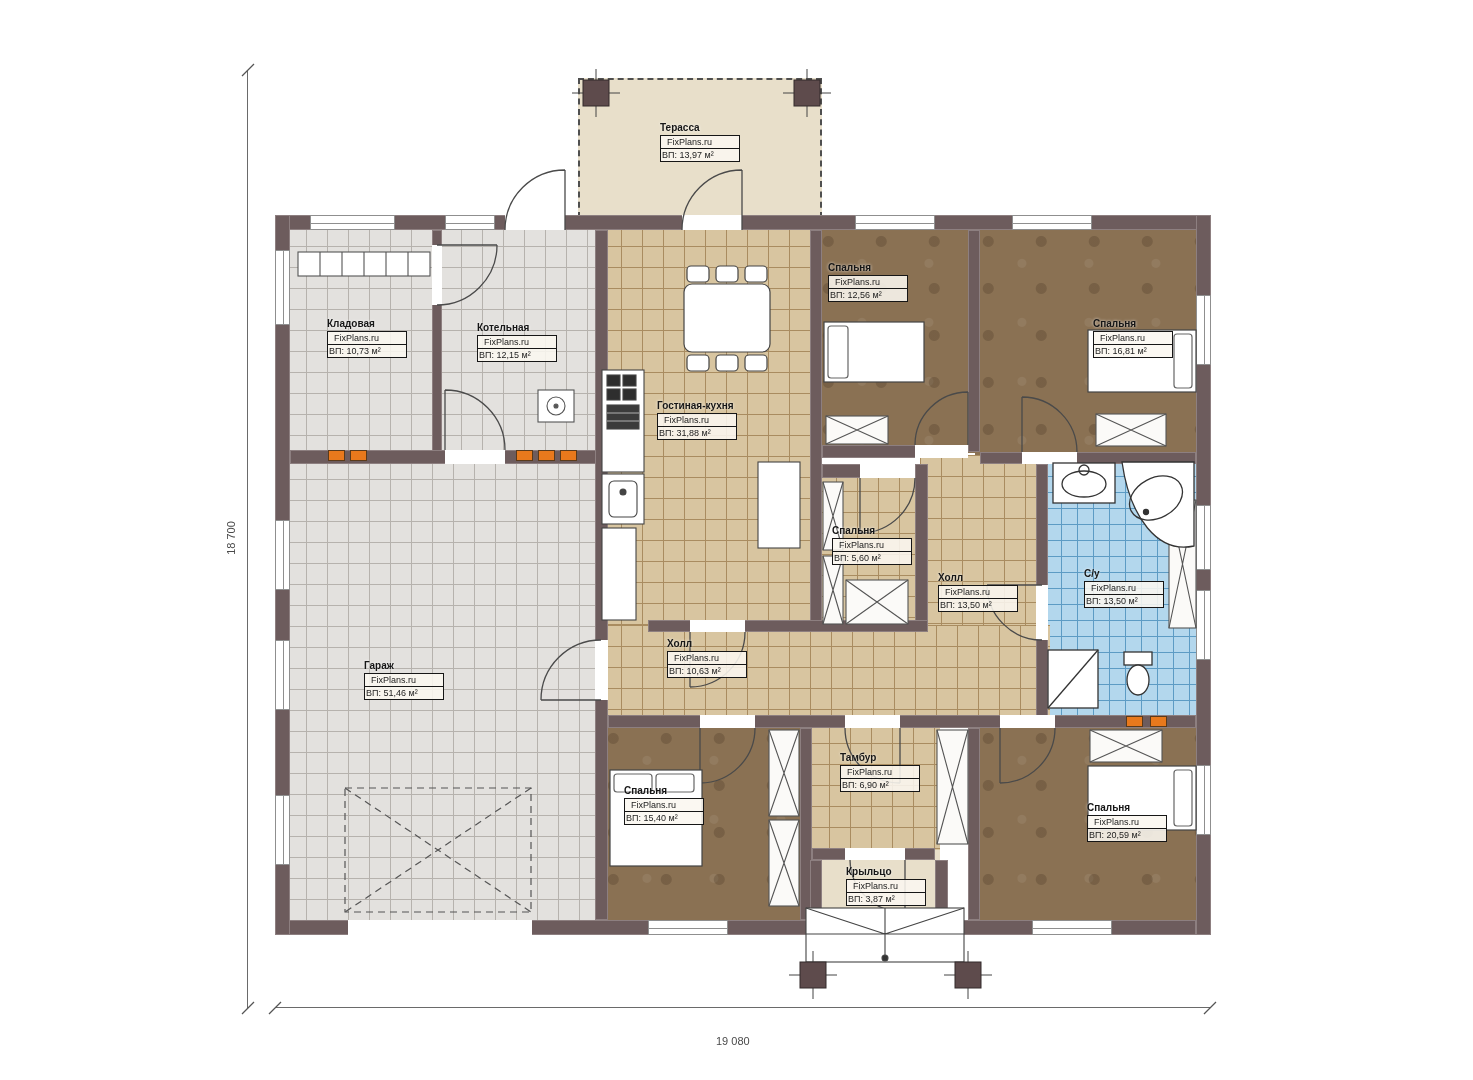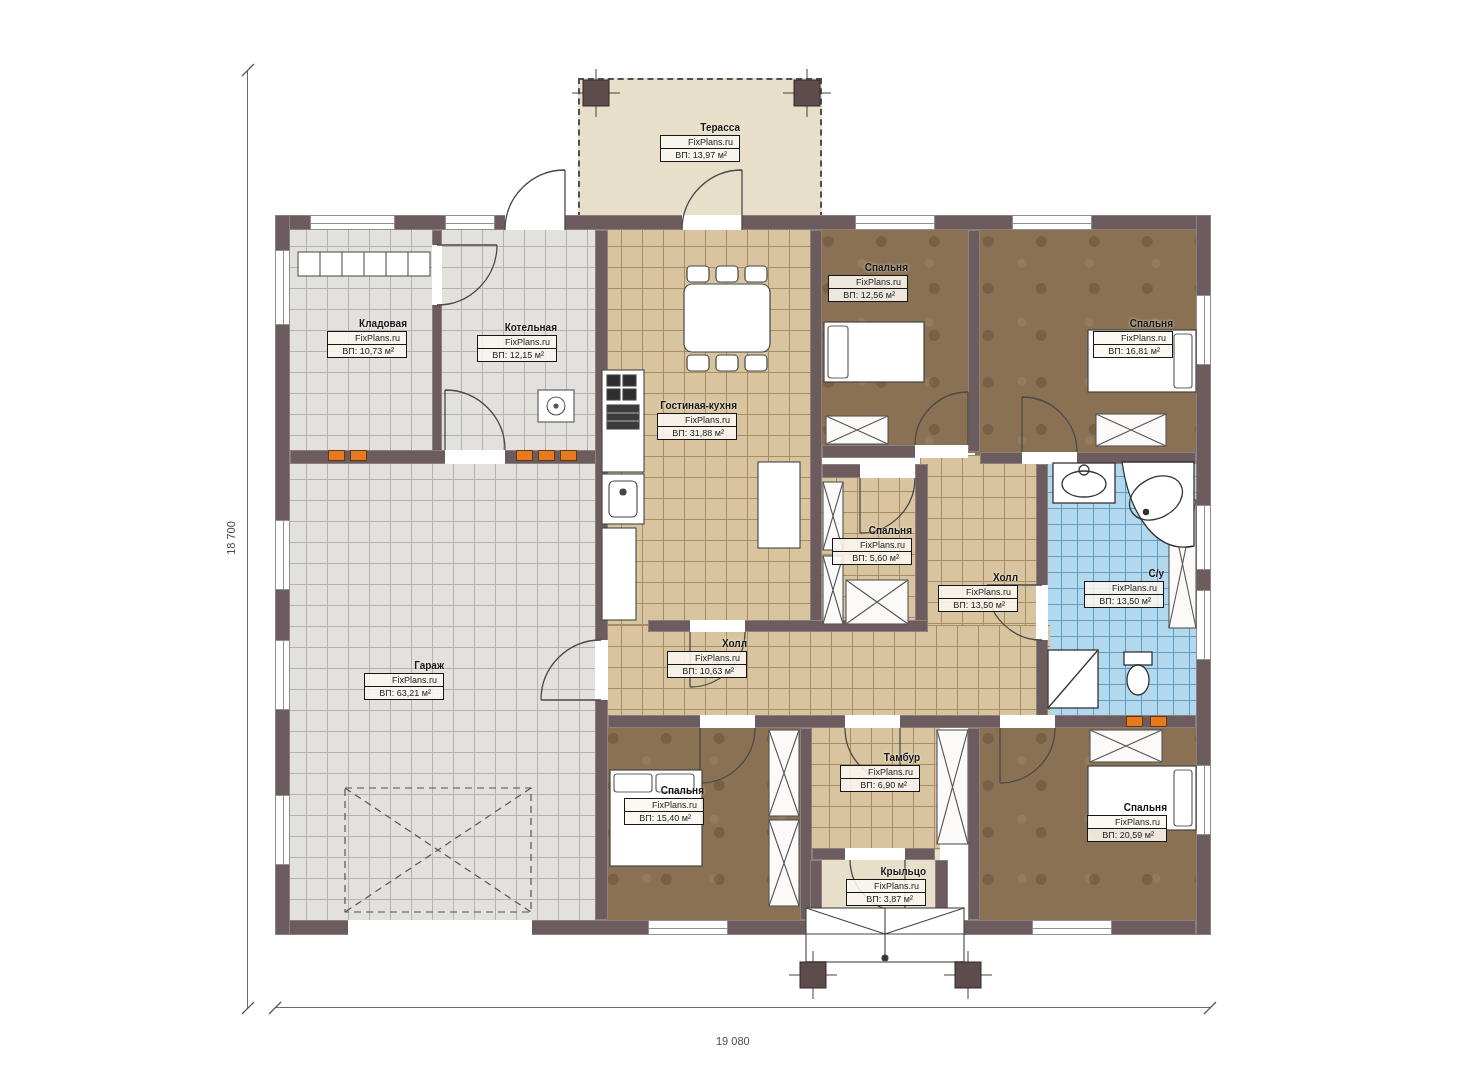--- a/index.html
+++ b/index.html
@@ -22,26 +22,26 @@
     background-size:53px 47px,67px 59px;}
   .beige{background:#e8dfca;}
   .wall{background:#6d5c5d;box-shadow:0 0 0 1px rgba(255,255,255,.22) inset;}
   .gap{background:#ffffff;}
   .win{background:#ffffff;border:1px solid #8f8f8f;}
   .win.h::after{content:"";position:absolute;left:0;right:0;top:50%;height:1px;background:#8f8f8f;}
   .win.v::after{content:"";position:absolute;top:0;bottom:0;left:50%;width:1px;background:#8f8f8f;}
   .rad{background:#e8791c;border:1px solid #5a3a1a;width:17px;height:11px;}
   .terrace{background:#e8dfca;border:2px dashed #4f4f4f;}
   
-  .rlabel{position:absolute;transform:translateX(-50%);z-index:30;text-align:right;}
+  .rlabel{position:absolute;transform:translateX(-50%);z-index:30;text-align:left;}
   .rname{font-weight:bold;font-size:10px;color:#161616;margin-bottom:2px;white-space:nowrap;
          text-shadow:0 0 3px rgba(255,255,255,.85);}
   .rbox{border:1px solid #161616;background:rgba(250,247,240,.88);display:inline-block;min-width:78px;}
   .rbox .wm{font-size:9px;color:#222;padding:1px 6px;border-bottom:1px solid #161616;white-space:nowrap;}
-  .rbox .ar{font-size:9px;color:#222;padding:1px 12px;white-space:nowrap;}
+  .rbox .ar{font-size:9px;color:#222;padding:1px 1px;white-space:nowrap;}
   .dim{background:#6a6a6a;}
   .dimlabel{position:absolute;font-size:11px;color:#4a4a4a;white-space:nowrap;}
   svg.overlay{position:absolute;left:0;top:0;z-index:20;pointer-events:none;}
 </style>
 </head>
 <body>
 
 <div id="plan">
 
   <div class="abs terrace" style="left:578px;top:78px;width:244px;height:140px"></div>
@@ -286,21 +286,21 @@
   <div class="rlabel" style="left:978px;top:572px">
     <div class="rname">Холл</div>
     <div class="rbox"><div class="wm">FixPlans.ru</div><div class="ar">ВП: 13,50 м²</div></div>
   </div>
   <div class="rlabel" style="left:1124px;top:568px">
     <div class="rname">С/у</div>
     <div class="rbox"><div class="wm">FixPlans.ru</div><div class="ar">ВП: 13,50 м²</div></div>
   </div>
   <div class="rlabel" style="left:404px;top:660px">
     <div class="rname">Гараж</div>
-    <div class="rbox"><div class="wm">FixPlans.ru</div><div class="ar">ВП: 63,21 м²</div></div>
+    <div class="rbox"><div class="wm">FixPlans.ru</div><div class="ar">ВП: 51,46 м²</div></div>
   </div>
   <div class="rlabel" style="left:707px;top:638px">
     <div class="rname">Холл</div>
     <div class="rbox"><div class="wm">FixPlans.ru</div><div class="ar">ВП: 10,63 м²</div></div>
   </div>
   <div class="rlabel" style="left:664px;top:785px">
     <div class="rname">Спальня</div>
     <div class="rbox"><div class="wm">FixPlans.ru</div><div class="ar">ВП: 15,40 м²</div></div>
   </div>
   <div class="rlabel" style="left:880px;top:752px">

